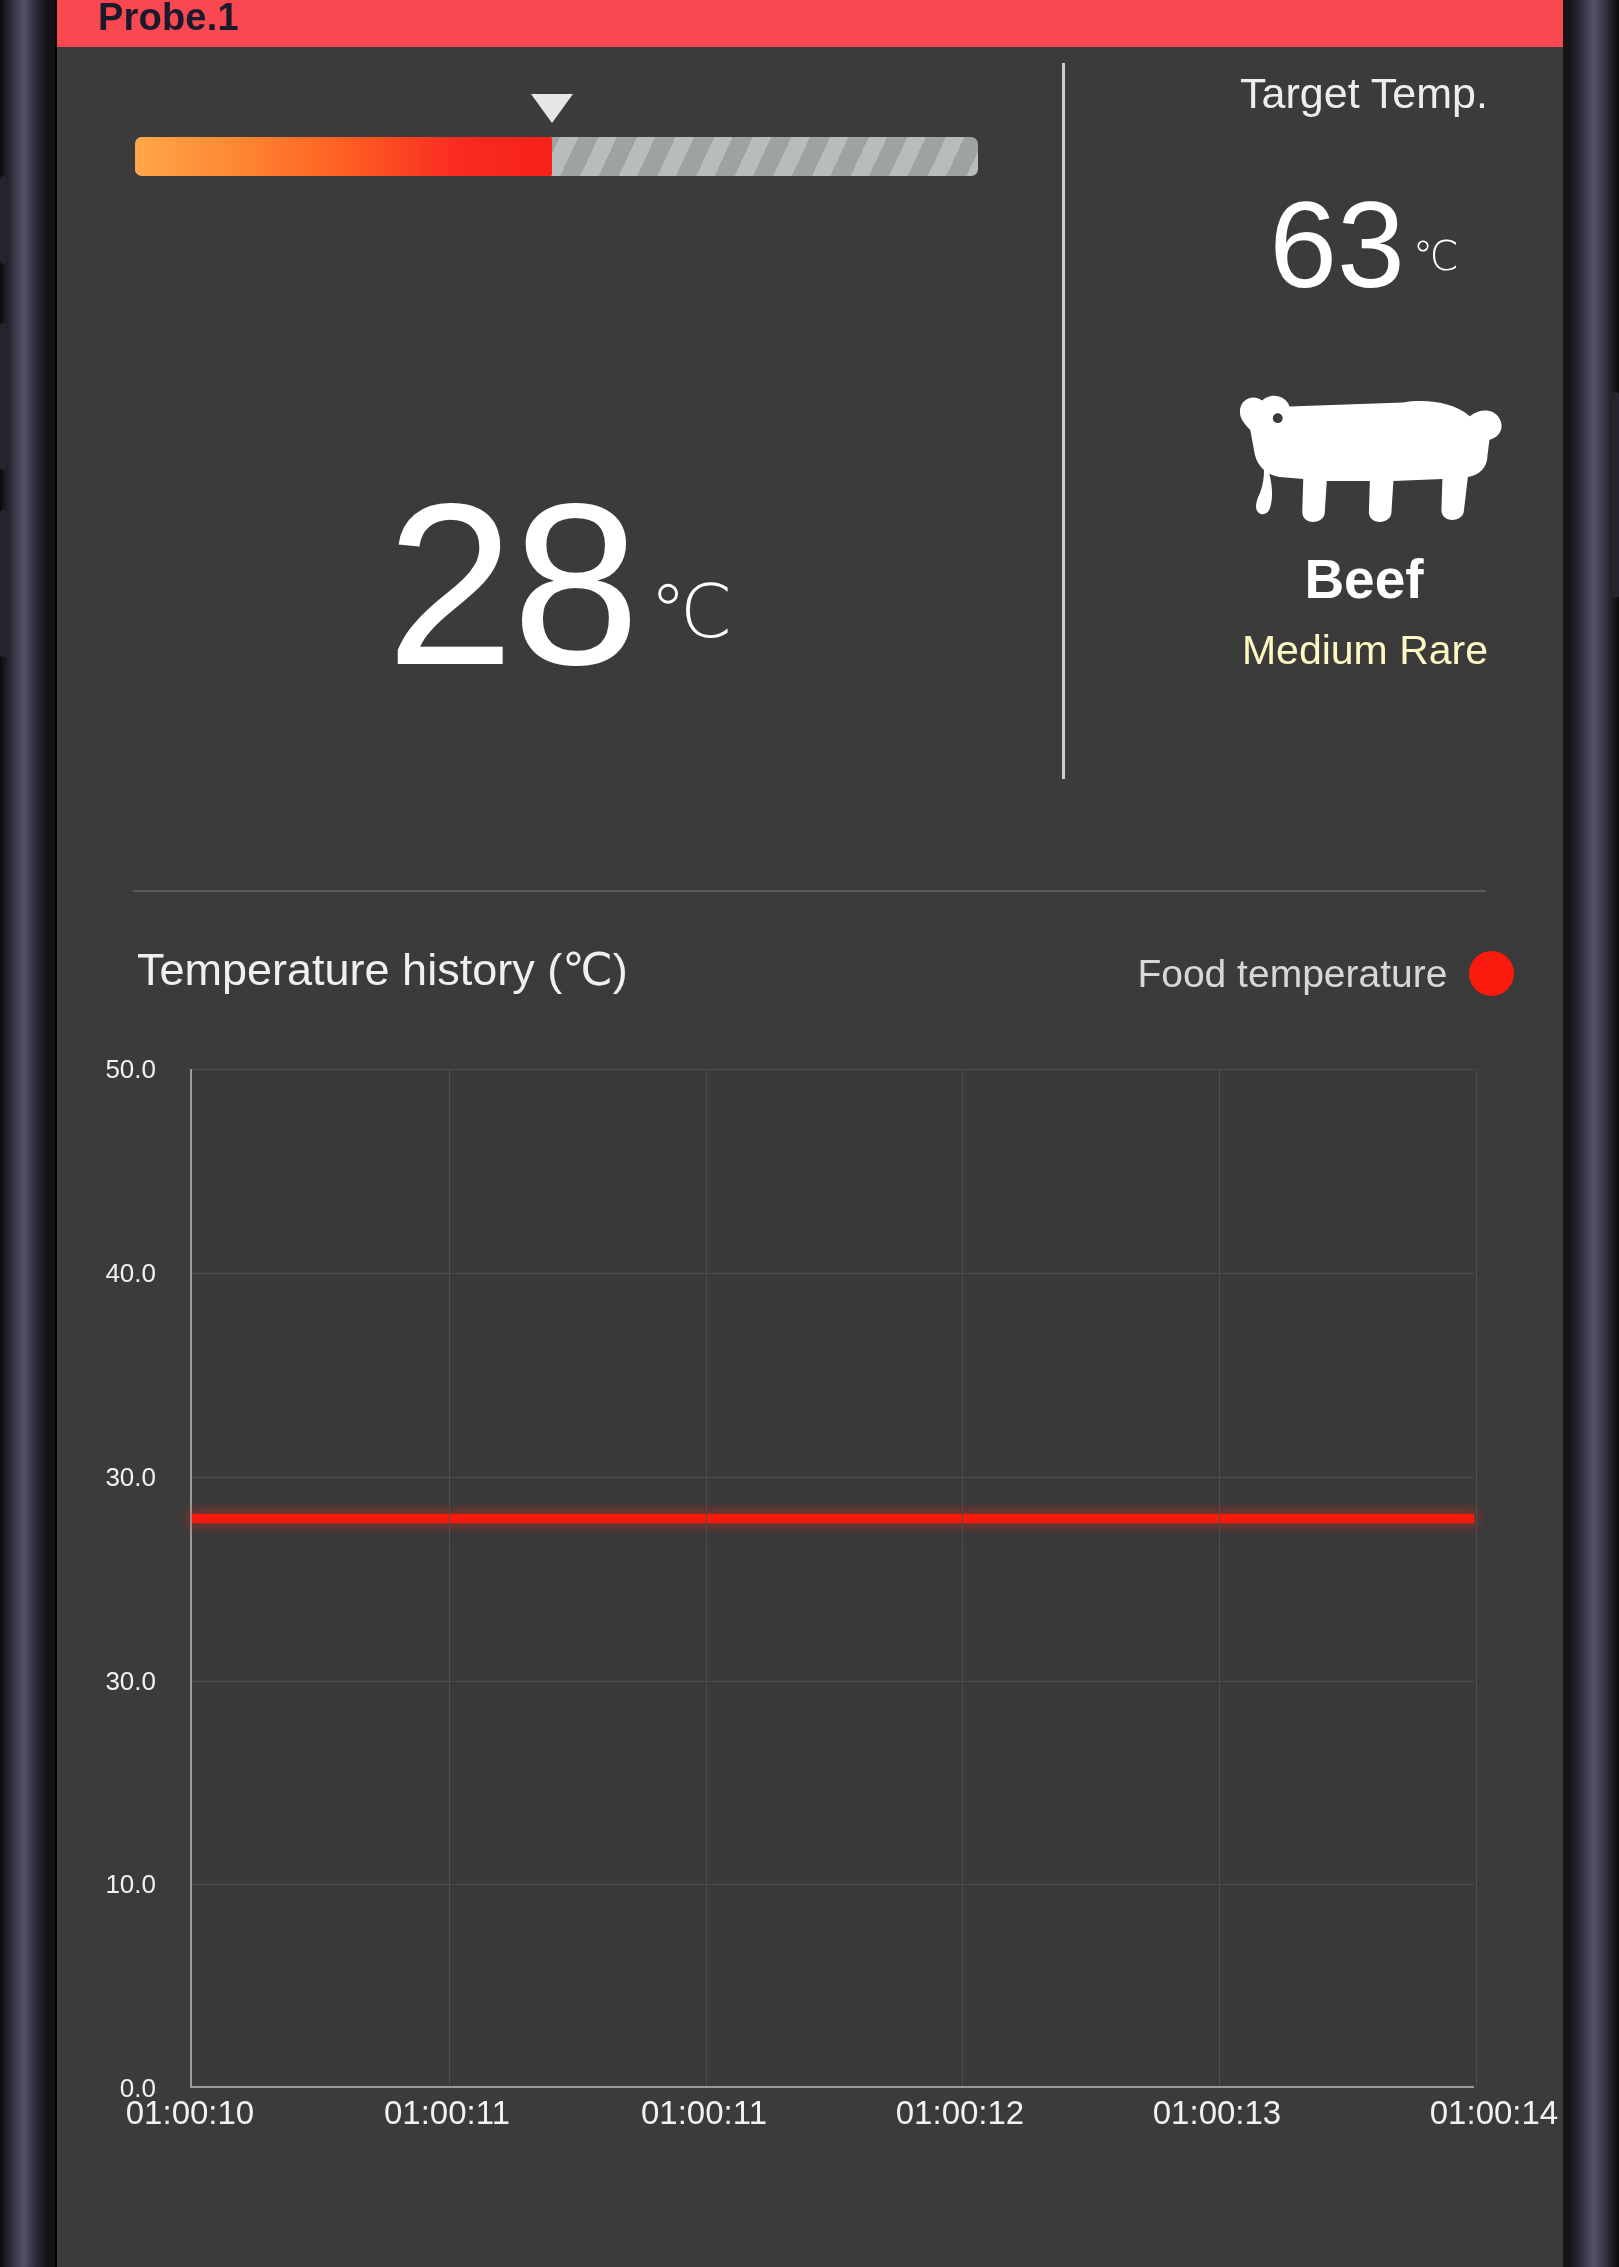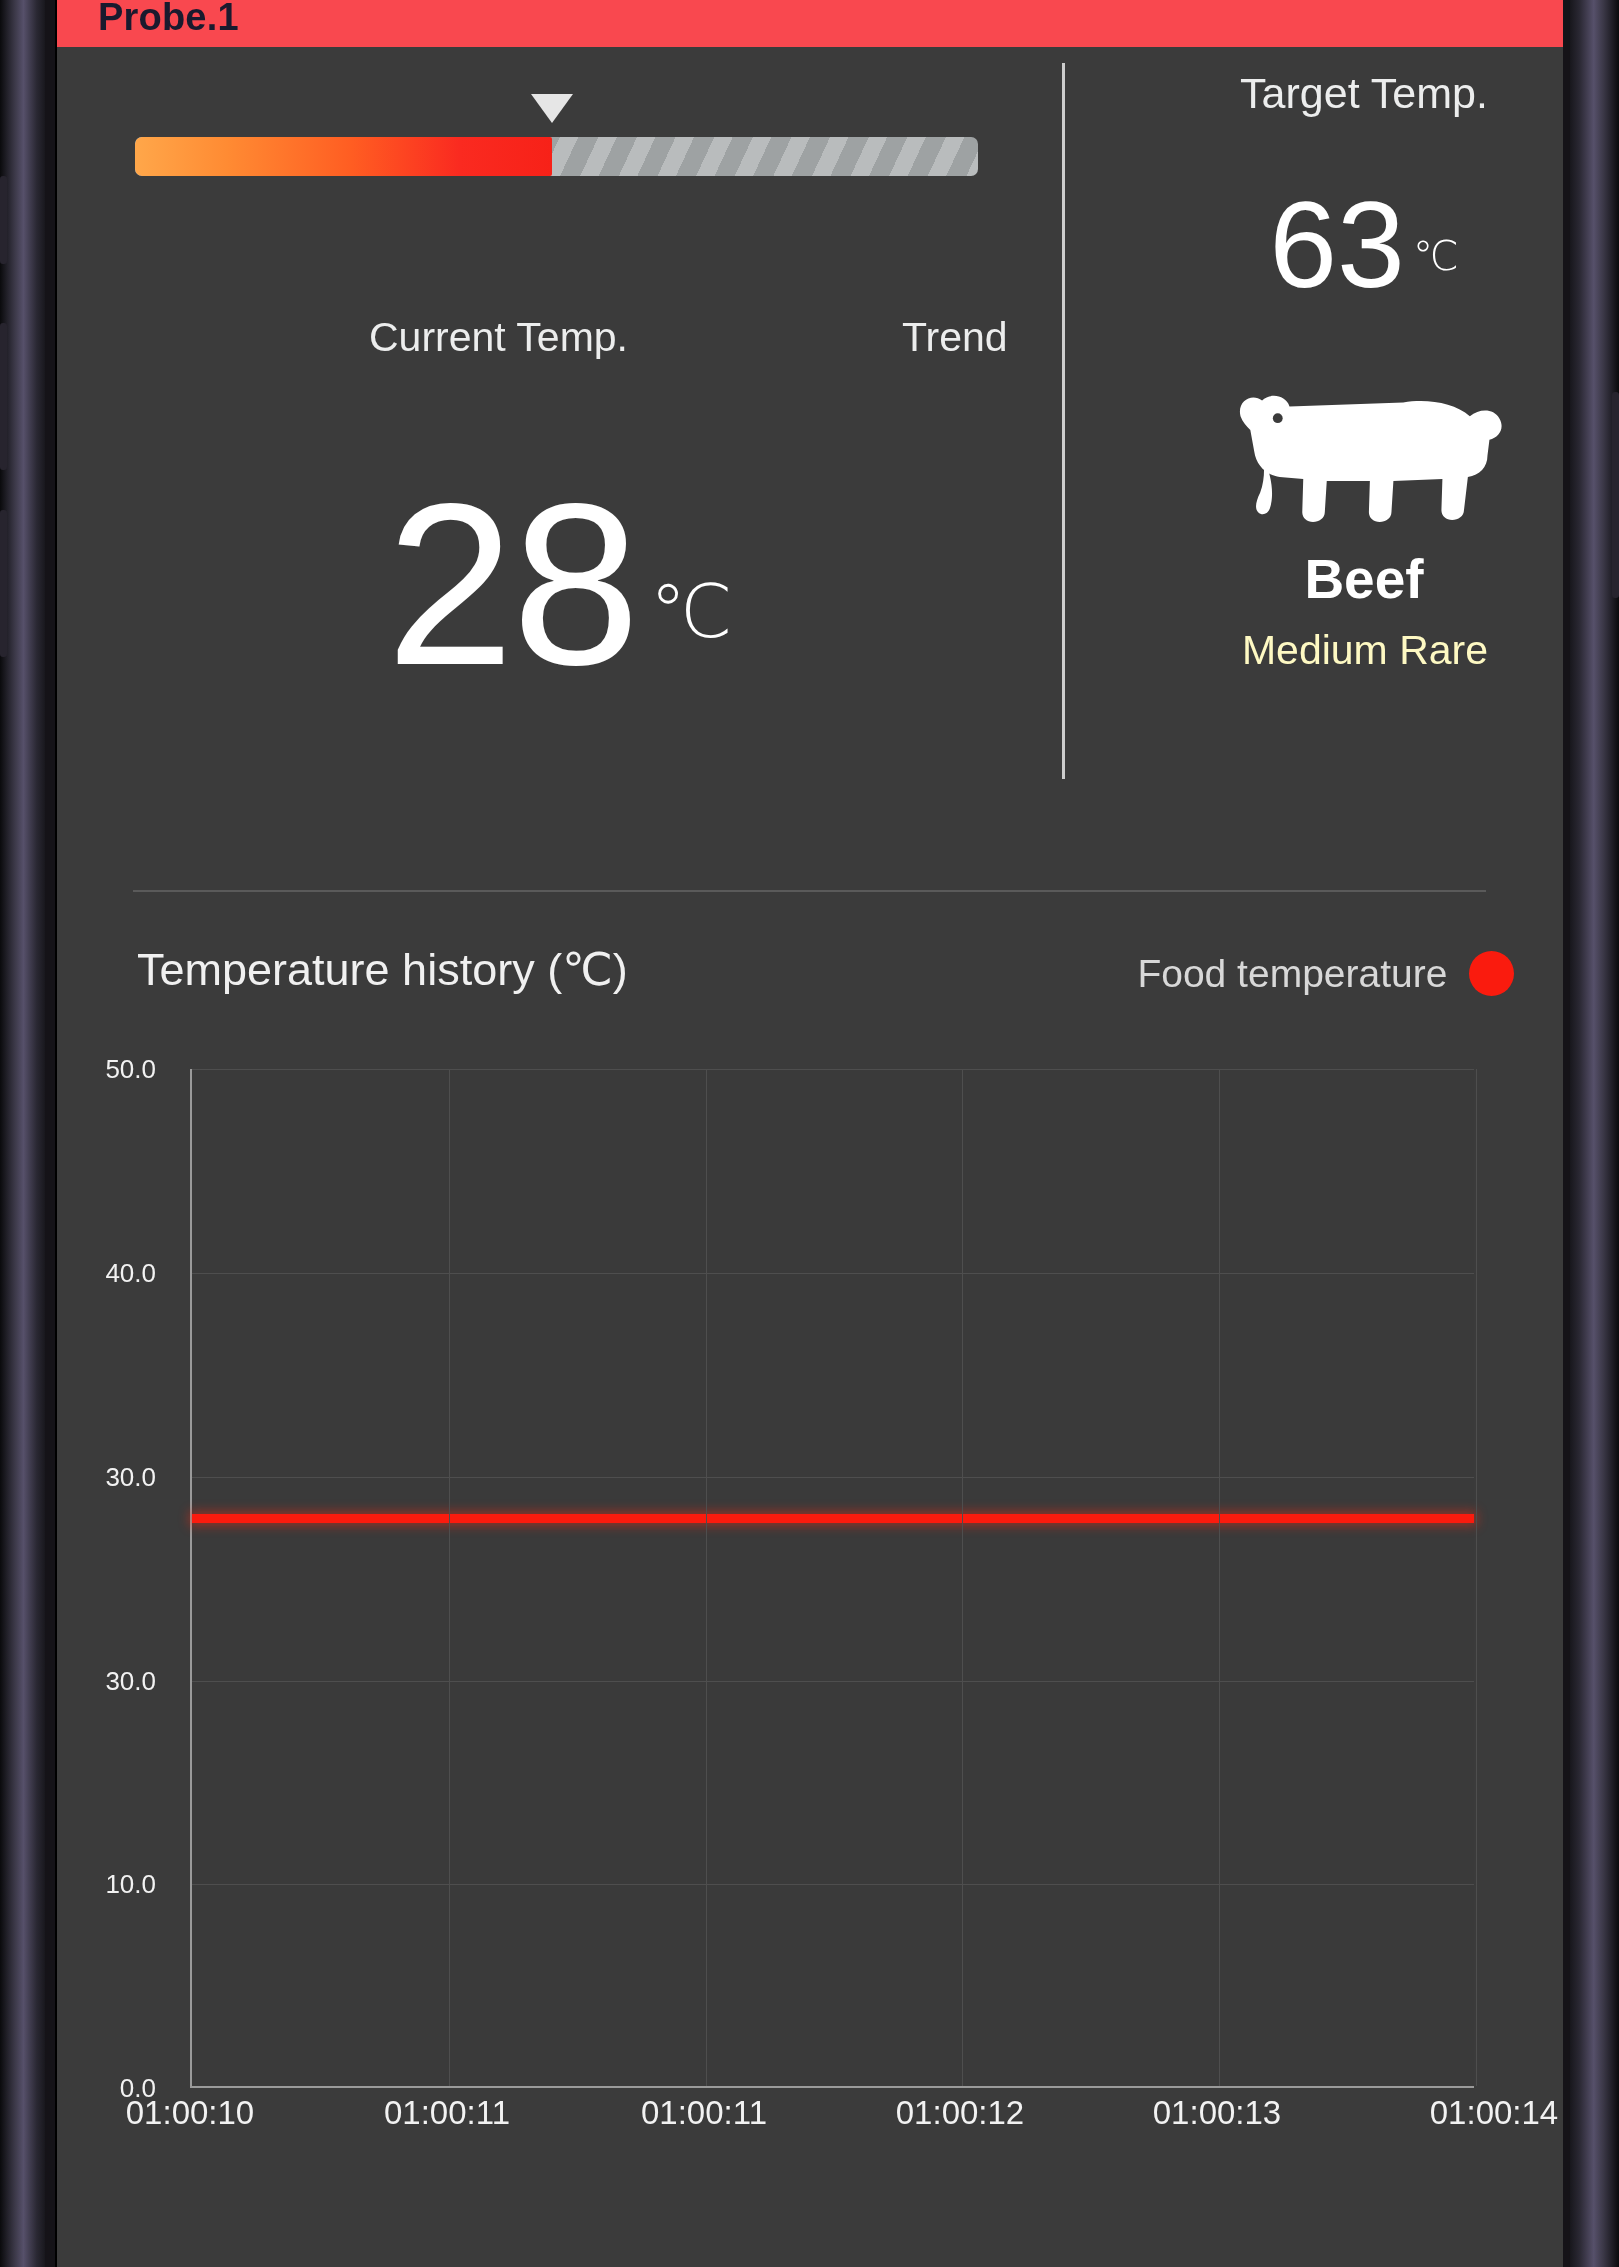--- a/index.html
+++ b/index.html
@@ -205,24 +205,20 @@
 
       <div id="left-col">
 
         <div id="progress-wrap">
           <div id="progress-track">
             <div id="progress-fill" style="width: 49.5%;"></div>
           </div>
           <div id="progress-marker" style="left: 49.5%;"></div>
         </div>
 
-        <div id="labels-row">
-          <span class="lbl" id="label-current">Current Temp.</span>
-          <span class="lbl" id="label-trend">Trend</span>
-        </div>
 
         <div id="current-temp-block">
           <span id="current-temp-value">28</span>
           <span id="current-temp-unit">℃</span>
         </div>
       </div>
 
       <div id="panel-divider"></div>
 
       <div id="right-col">

